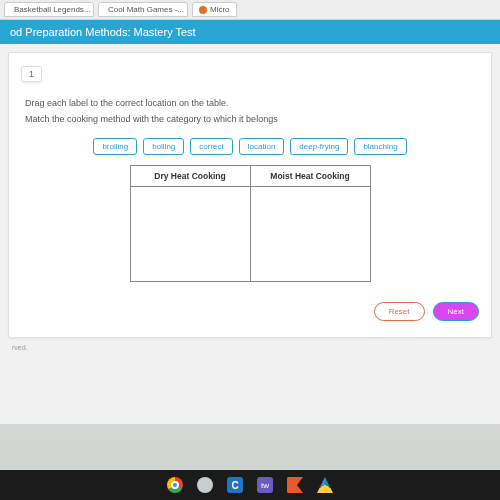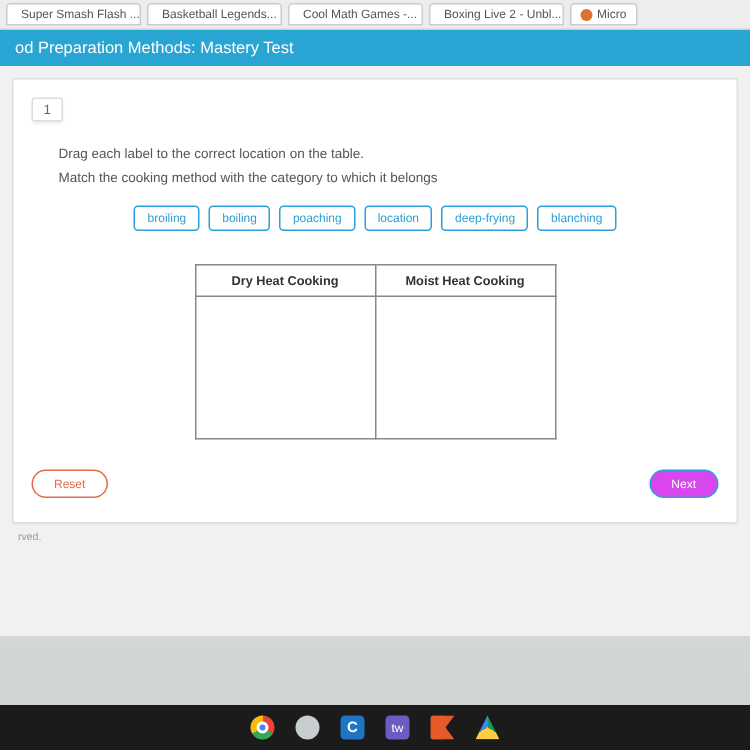--- a/index.html
+++ b/index.html
@@ -66,27 +66,27 @@
     color:#666;
     font-size:9px;
     padding:2px 7px;
     border-radius:2px;
     box-shadow: 0 2px 3px -1px rgba(0,0,0,.1);
     margin-bottom:10px;
   }
   .instructions {
     font-size: 9px;
     color: #555;
-    margin: 6px 18px;
+    margin: 6px 4px;
   }
   .chips {
     display:flex;
     gap:6px;
     justify-content:center;
-    margin: 14px 0 22px;
+    margin: 14px 0 10px;
   }
   .chip {
     background:#fff;
     border:1px solid #2aa1d6;
     color:#2aa1d6;
     font-size:8px;
     padding:3px 8px;
     border-radius:3px;
     cursor:grab;
   }
@@ -104,21 +104,21 @@
     background:#fff;
   }
   .drop-table td {
     border:1px solid #888;
     height:95px;
     width:130px;
     background:#fff;
   }
   .btn-row {
     display:flex;
-    justify-content:space-between;
+    justify-content:flex-end;
     gap:8px;
     margin-top:20px;
   }
   .btn {
     font-size:8px;
     padding:4px 14px;
     border-radius:10px;
     border:1px solid;
     cursor:pointer;
   }
@@ -150,52 +150,44 @@
   .drive{background:conic-gradient(#0f9d58 0 120deg,#ffcd40 120deg 240deg,#4285f4 240deg 360deg);clip-path:polygon(50% 0,100% 100%,0 100%);}
 </style>
 </head>
 <body>
 
 <div class="screen">
   <div class="browser">
     <div class="tabs">
       <div class="tab">
           <span class="favicon fav-red"></span>
-          <span>Super Smash Flash ...</span>
-        </div>
-      <div class="tab">
-          <span class="favicon fav-red"></span>
           <span>Basketball Legends...</span>
         </div>
       <div class="tab">
           <span class="favicon fav-green"></span>
           <span>Cool Math Games -...</span>
-        </div>
-      <div class="tab">
-          <span class="favicon fav-red"></span>
-          <span>Boxing Live 2 - Unbl...</span>
         </div>
       <div class="tab">
           <span class="favicon fav-orange"></span>
           <span>Micro</span>
         </div>
     </div>
     <div class="page-header">
       <span>od Preparation Methods: Mastery Test</span>
     </div>
     <div class="content-outer">
       <div class="content-card">
         <span class="q-badge">1</span>
         <p class="instructions">Drag each label to the correct location on the table.</p>
         <p class="instructions">Match the cooking method with the category to which it belongs</p>
 
         <div class="chips">
           <span class="chip">broiling</span>
           <span class="chip">boiling</span>
-          <span class="chip">poaching</span>
+          <span class="chip">correct</span>
           <span class="chip">location</span>
           <span class="chip">deep-frying</span>
           <span class="chip">blanching</span>
         </div>
 
         <table class="drop-table">
           <tbody>
               <tr>
             <th>Dry Heat Cooking</th>
             <th>Moist Heat Cooking</th>

